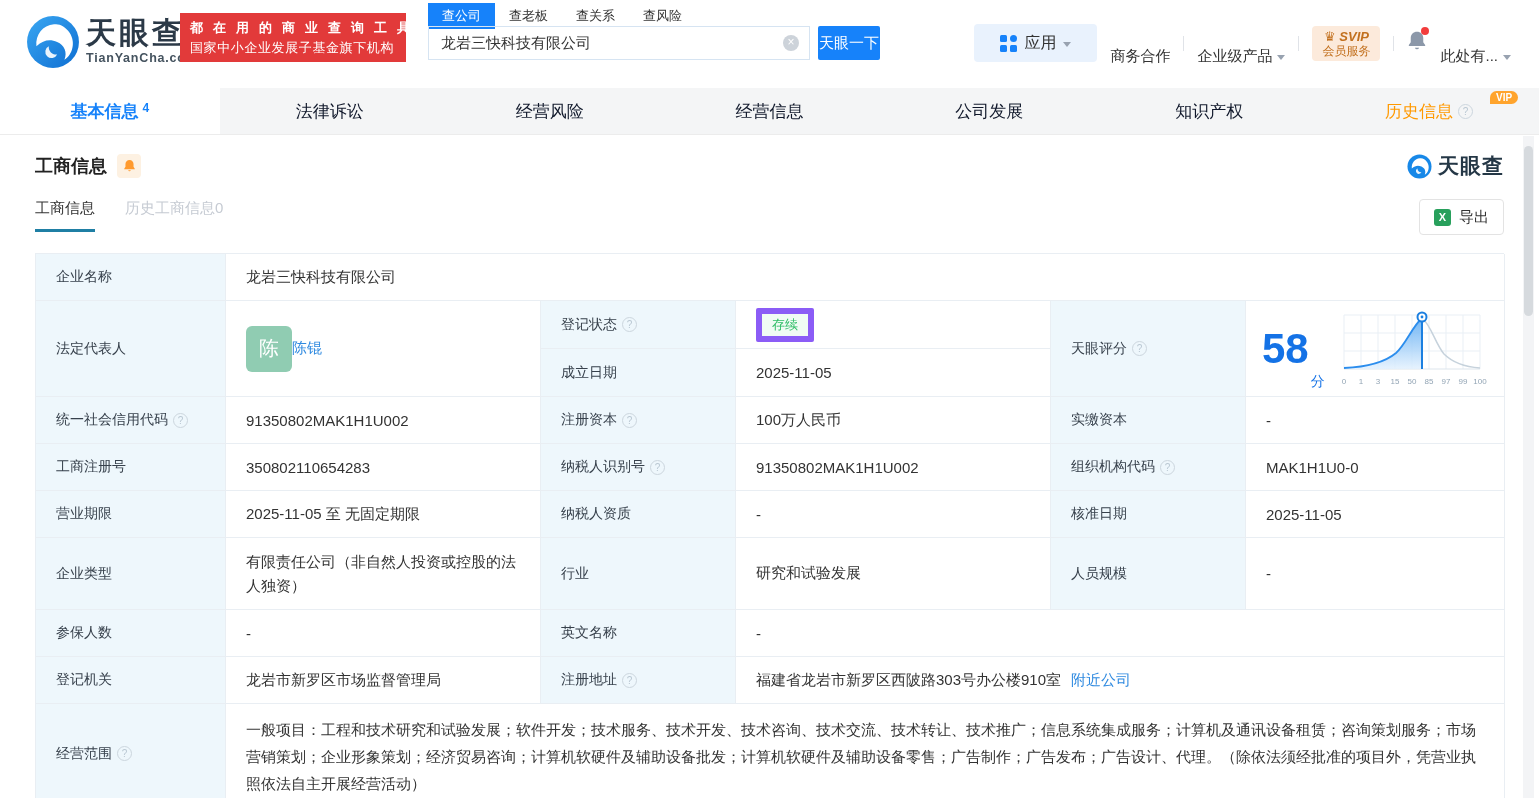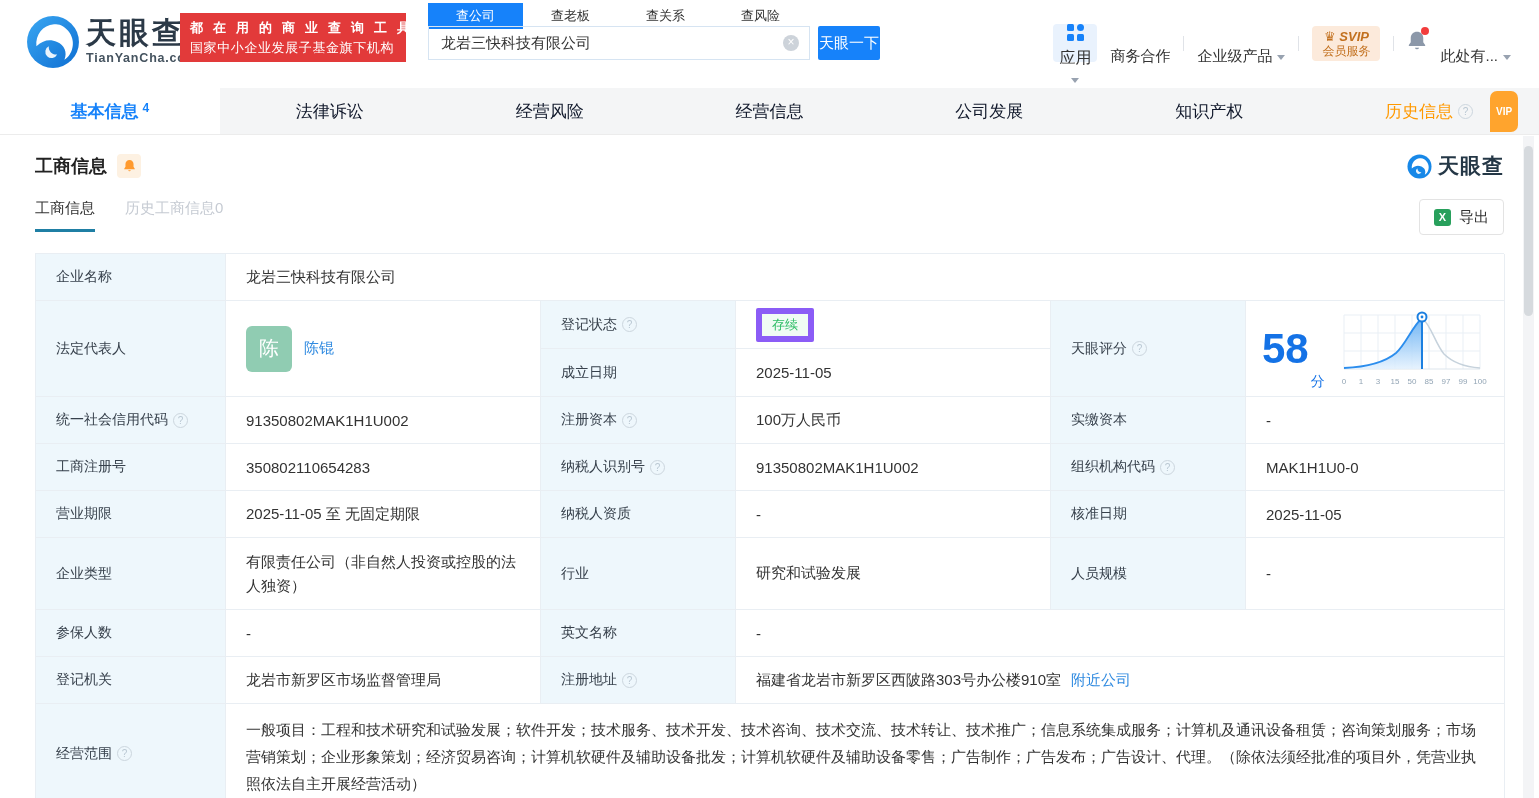--- a/index.html
+++ b/index.html
@@ -12,33 +12,33 @@
   .logo-ico { position:absolute; left:26px; top:15px; width:54px; height:54px; }
   .logo-txt { position:absolute; left:86px; top:17px; }
   .logo-txt .t1 { font-size:30px; font-weight:bold; color:#2b3947; letter-spacing:3px; line-height:32px; }
   .logo-txt .t2 { font-size:12.5px; font-weight:bold; color:#45535f; letter-spacing:.8px; margin-top:2px; }
   .promo { position:absolute; left:180px; top:13px; width:226px; height:49px; background:#e23a3a;
     color:#fff; padding:4px 10px; }
   .promo .p1 { font-size:13px; font-weight:bold; letter-spacing:3.2px; line-height:21px; white-space:nowrap; }
   .promo .p2 { font-size:13px; letter-spacing:.6px; line-height:20px; white-space:nowrap; }
 
   .stabs { position:absolute; left:428px; top:3px; display:flex; }
-  .stab { font-size:13px; color:#333; padding:4px 28px; cursor:pointer; }
+  .stab { font-size:13px; color:#333; padding:4px 14px; cursor:pointer; }
   .stab.on { background:#1682fa; color:#fff; }
   .sbox { position:absolute; left:428px; top:26px; width:382px; height:34px; border:1px solid #d6e4f2;
     display:flex; align-items:center; padding:0 10px 0 12px; }
   .sbox input { border:0; outline:0; flex:1; font-size:15px; color:#333; font-family:inherit; background:transparent; }
   .sclear { width:16px; height:16px; border-radius:50%; background:#cdd3da; color:#fff; font-size:12px;
     line-height:15px; text-align:center; cursor:pointer; flex:none; }
   .sbtn { position:absolute; left:818px; top:26px; width:62px; height:34px; background:#1682fa; color:#fff;
     font-size:15px; border:0; border-radius:2px; cursor:pointer; font-family:inherit; }
 
   .hright { position:absolute; right:28px; top:24px; height:38px; display:flex; align-items:center; gap:13px; }
   .appbtn { background:#e9f2fd; border-radius:4px; height:38px; display:flex; align-items:center;
-    padding:0 6px; gap:7px; cursor:pointer;flex-direction:column; }
+    padding:0 26px; gap:7px; cursor:pointer; }
   .grid-ic { width:17px; height:17px; position:relative; flex:none; }
   .grid-ic i { position:absolute; background:#1682fa; width:7px; height:7px; border-radius:1.5px; }
   .grid-ic i:nth-child(1){left:0;top:0;} .grid-ic i:nth-child(2){left:0;top:10px;}
   .grid-ic i:nth-child(3){left:10px;top:10px;}
   .grid-ic i:nth-child(4){left:10px;top:0;border-radius:50%;}
   .hlink { font-size:15px; color:#333; cursor:pointer; display:flex; align-items:center; gap:5px;margin-top:27px; }
   .caret { width:0; height:0; border-left:4.5px solid transparent; border-right:4.5px solid transparent;
     border-top:5px solid #98a2b0; margin-top:2px; }
   .hsep { width:1px; height:15px; background:#e0e3e8; }
   .svip { background:#fceadb; border-radius:4px; padding:3px 10px; color:#c2701e; text-align:center; cursor:pointer; }
@@ -49,21 +49,21 @@
 
   
   .navbar { position:absolute; top:88px; left:0; width:1539px; height:47px; background:#f4f5f6;
     display:flex; border-bottom:1px solid #ececec; }
   .ntab { flex:1; display:flex; align-items:center; justify-content:center; font-size:17px; color:#0f172a;
     cursor:pointer; position:relative; }
   .ntab.on { background:#fff; color:#1682fa; font-weight:bold; }
   .ntab .cnt { font-size:12px; color:#1682fa; margin-left:4px; align-self:flex-start; margin-top:13px; }
   .ntab.vip { color:#f90; }
   .vipbadge { position:absolute; top:3px; margin-left:150px; background:#ffa42d; color:#fff; font-size:10px;
-    font-weight:bold; padding:15px 6px; border-radius:7px 7px 7px 0; }
+    font-weight:bold; padding:1px 6px; border-radius:7px 7px 7px 0; }
   .qmark { display:inline-block; width:15px; height:15px; border:1px solid #ccd6de; border-radius:50%;
     color:#b9c7d2; font-size:10px; line-height:13px; text-align:center; margin-left:5px; flex:none; }
 
   
   .content { position:absolute; top:136px; left:0; width:1539px; padding:0 35px; background:#fff; }
   .sechead { margin-top:15px; height:30px; display:flex; align-items:center; }
   .sechead .st { font-size:18px; font-weight:bold; color:#222; }
   .bellchip { width:24px; height:24px; background:#fdf1e2; border-radius:4px; margin-left:10px;
     display:flex; align-items:center; justify-content:center; cursor:pointer; }
   .brand { margin-left:auto; display:flex; align-items:center; gap:6px; }
@@ -84,21 +84,21 @@
     grid-template-rows:47px 48px 48px 47px 47px 47px 72px 47px 47px 100px;
     border-top:1px solid #e9eef3; border-left:1px solid #e9eef3; }
   .c { border-right:1px solid #e9eef3; border-bottom:1px solid #e9eef3; display:flex; align-items:center;
     font-size:14px; }
   .lb { background:#eef7fc; padding-left:20px; color:#37414c; }
   .vl { background:#fff; padding-left:20px; color:#333; font-size:15px; }
   .sp5 { grid-column:span 5; } .sp3 { grid-column:span 3; } .rs2 { grid-row:span 2; }
   .avatar { width:46px; height:46px; border-radius:6px; background:#90ccb2; color:#fff; font-size:20px;
     display:flex; align-items:center; justify-content:center; flex:none; }
   .link { color:#2f8ae0; cursor:pointer; }
-  .repname { margin-left:12px; font-size:15px; }
+  .repname { margin-left:0; font-size:15px; }
   .badge-green { display:inline-block; padding:2px 10px; border:6px solid #8b5cf6; background:#f0fbf4;
     color:#2fbd66; font-size:13px; border-radius:2px; }
   .scorecell { padding:0 16px; }
   .scorenum { color:#1472e6; font-weight:bold; font-size:42px; line-height:42px; }
   .scoreunit { color:#1472e6; font-size:14px; margin-left:2px; align-self:flex-end; margin-bottom:5px; }
   .chartwrap { margin-left:auto; position:relative; width:152px; height:80px; }
   .axislabels { position:absolute; left:0; top:68px; width:152px; height:12px; }
   .axislabels span { position:absolute; transform:translateX(-50%); font-size:8px; color:#93a5b5; }
   .scopecell { align-items:flex-start; padding:12px 24px 12px 20px; line-height:27px; display:block; }
 

